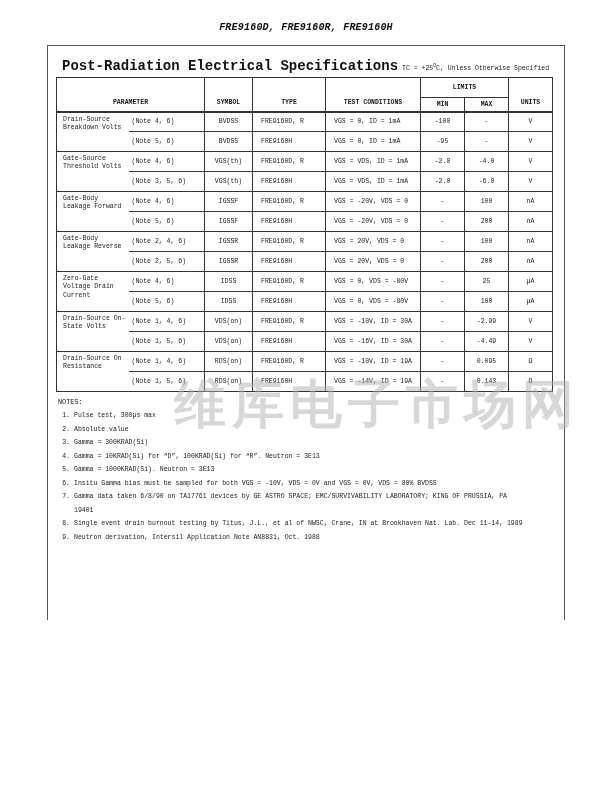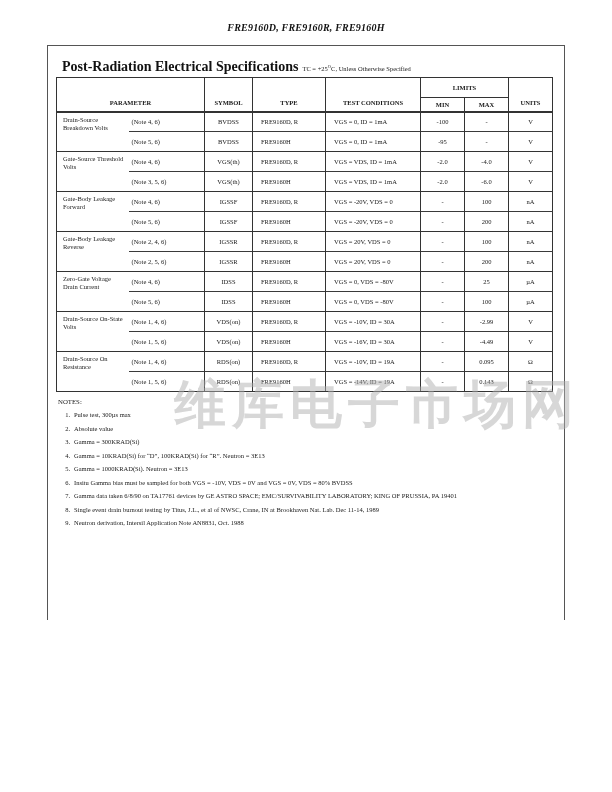--- a/index.html
+++ b/index.html
@@ -1,18 +1,18 @@
 <!DOCTYPE html>
 <html><head>
 <meta charset="utf-8">
 <style>
   html,body{margin:0;padding:0;background:#ffffff;}
   .sheet{
     position:relative;width:612px;height:620px;background:#ffffff;
-    font-family:Liberation Serif, serif;color:#1a1a1a;overflow:hidden;
+    font-family:Liberation Mono, monospace;color:#1a1a1a;overflow:hidden;
   }
   .doc-title{
     position:absolute;top:22px;left:0;width:100%;text-align:center;
     font-size:10px;font-weight:bold;font-style:italic;letter-spacing:.2px;color:#111;
   }
   .page-box{
     position:absolute;left:47px;top:45px;width:516px;height:699px;
     border:1.5px solid #555;background:transparent;
   }
   .spec-head{position:absolute;left:14px;top:11px;white-space:nowrap;}

